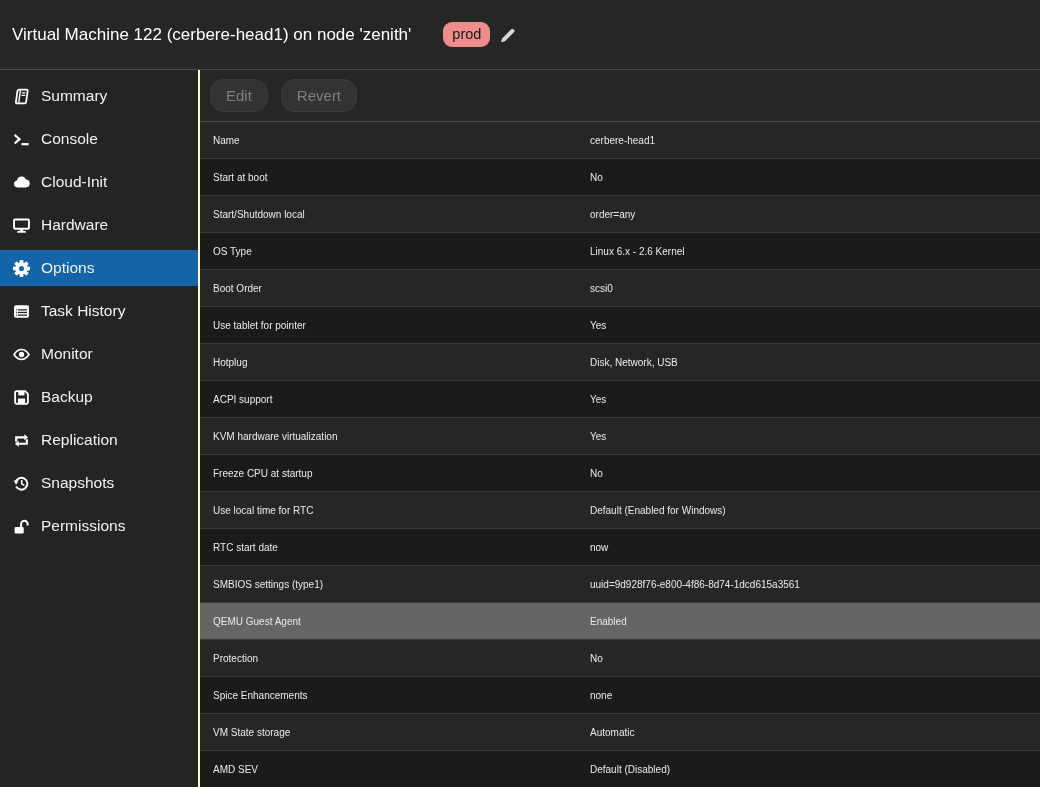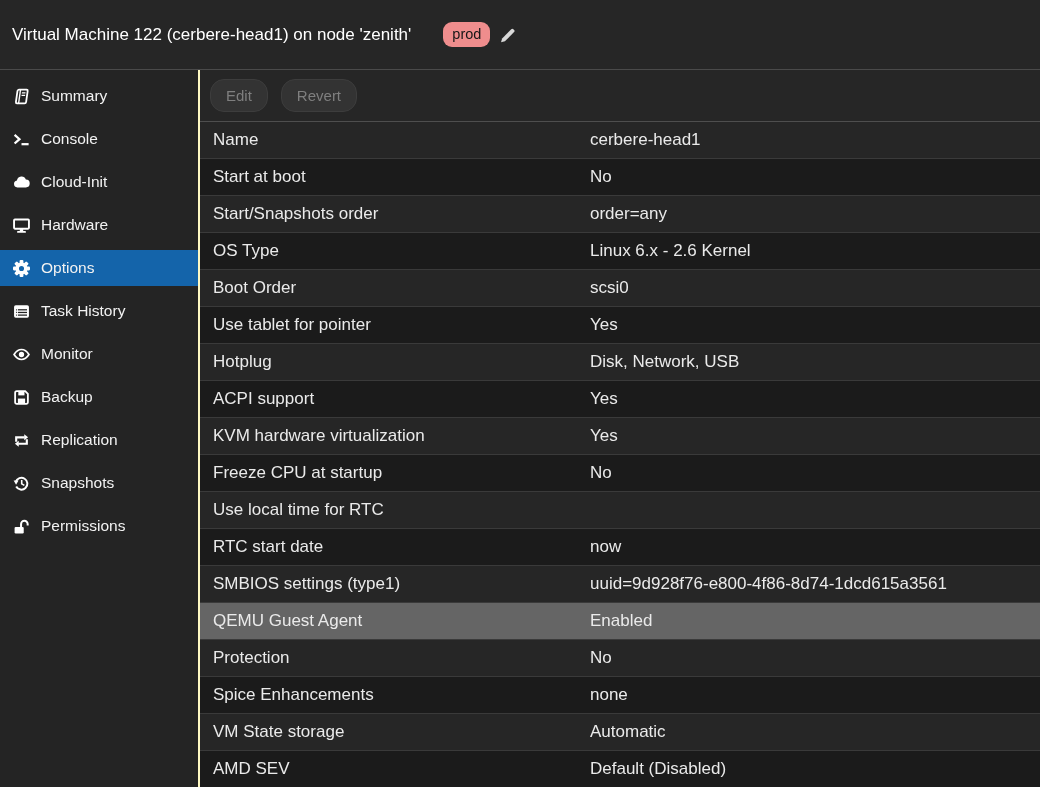--- a/index.html
+++ b/index.html
@@ -46,21 +46,21 @@
   .btn {
     height:33px; padding:0 15px; margin-right:13px;
     background:#333333; border:1px solid #3d3d3d; border-radius:14px;
     font-size:15px; font-family:inherit;
   }
   .btn.disabled { color:#7f7f7f; }
   
   .grid { flex:1; }
   .row {
     height:37px; display:flex; align-items:center;
-    border-bottom:1px solid #3a3a3a; font-size:17px; cursor:pointer;
+    border-bottom:1px solid #3a3a3a; font-size:10px; cursor:pointer;
   }
   .row.odd  { background:#262626; }
   .row.even { background:#1b1b1b; }
   .row.selected { background:#656565; }
   .cell-label { width:390px; padding-left:13px; flex-shrink:0; color:#eaeaea;
     white-space:nowrap; overflow:hidden; }
   .cell-value { flex:1; color:#eaeaea; white-space:nowrap; overflow:hidden; }
 </style>
 </head>
 <body>
@@ -211,21 +211,21 @@
     <div class="grid" id="grid">
         <div class="row odd">
           <div class="cell-label">Name</div>
           <div class="cell-value">cerbere-head1</div>
         </div>
         <div class="row even">
           <div class="cell-label">Start at boot</div>
           <div class="cell-value">No</div>
         </div>
         <div class="row odd">
-          <div class="cell-label">Start/Snapshots order</div>
+          <div class="cell-label">Start/Shutdown local</div>
           <div class="cell-value">order=any</div>
         </div>
         <div class="row even">
           <div class="cell-label">OS Type</div>
           <div class="cell-value">Linux 6.x - 2.6 Kernel</div>
         </div>
         <div class="row odd">
           <div class="cell-label">Boot Order</div>
           <div class="cell-value">scsi0</div>
         </div>
@@ -244,20 +244,21 @@
         <div class="row odd">
           <div class="cell-label">KVM hardware virtualization</div>
           <div class="cell-value">Yes</div>
         </div>
         <div class="row even">
           <div class="cell-label">Freeze CPU at startup</div>
           <div class="cell-value">No</div>
         </div>
         <div class="row odd">
           <div class="cell-label">Use local time for RTC</div>
+          <div class="cell-value">Default (Enabled for Windows)</div>
         </div>
         <div class="row even">
           <div class="cell-label">RTC start date</div>
           <div class="cell-value">now</div>
         </div>
         <div class="row odd">
           <div class="cell-label">SMBIOS settings (type1)</div>
           <div class="cell-value">uuid=9d928f76-e800-4f86-8d74-1dcd615a3561</div>
         </div>
         <div class="row even selected">

